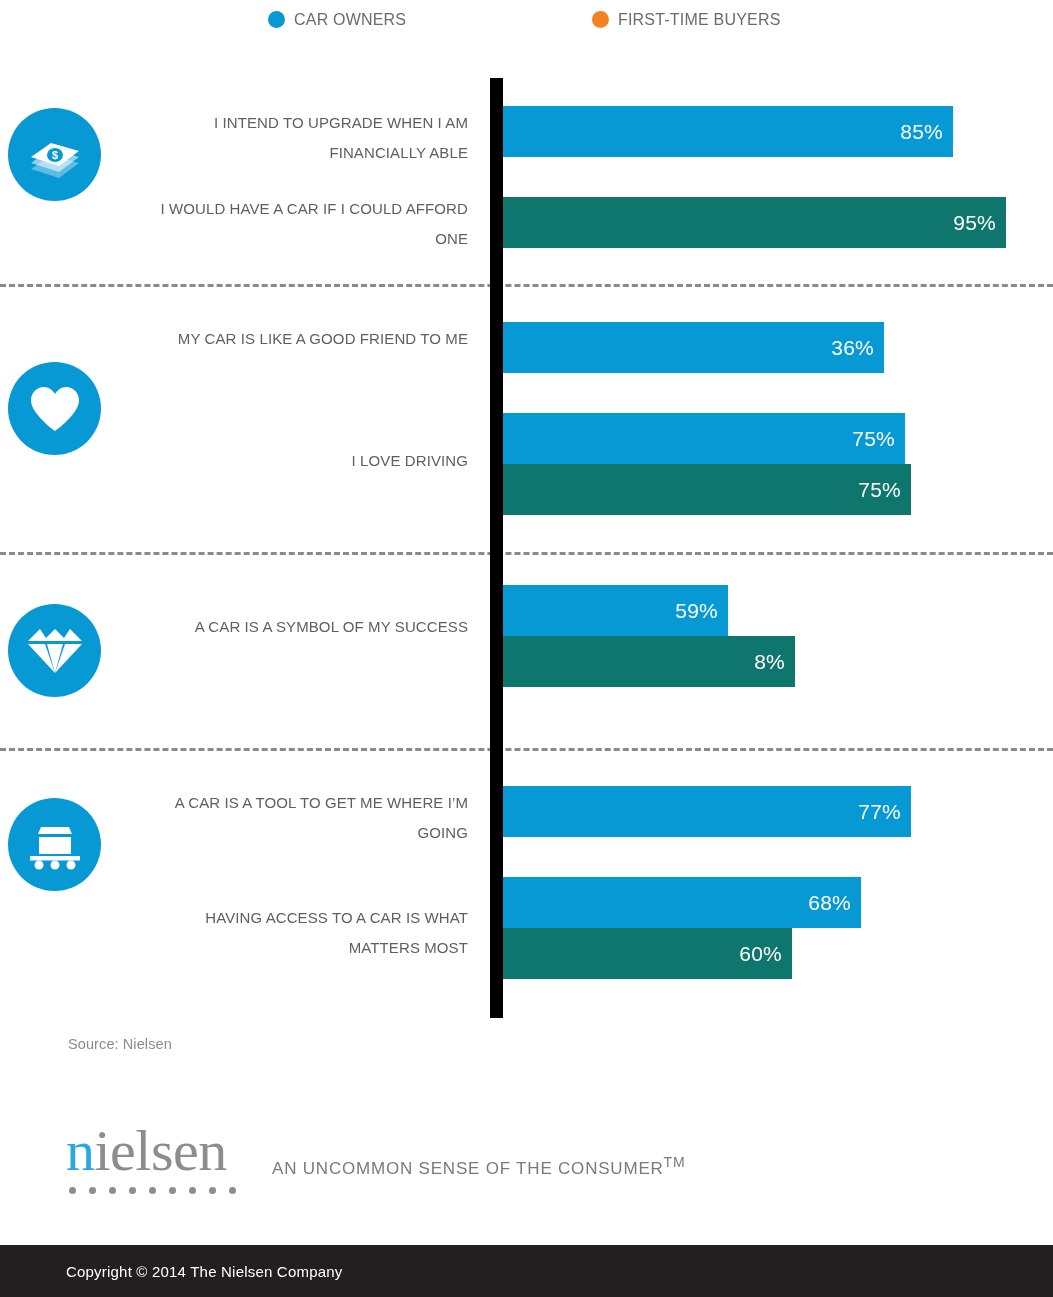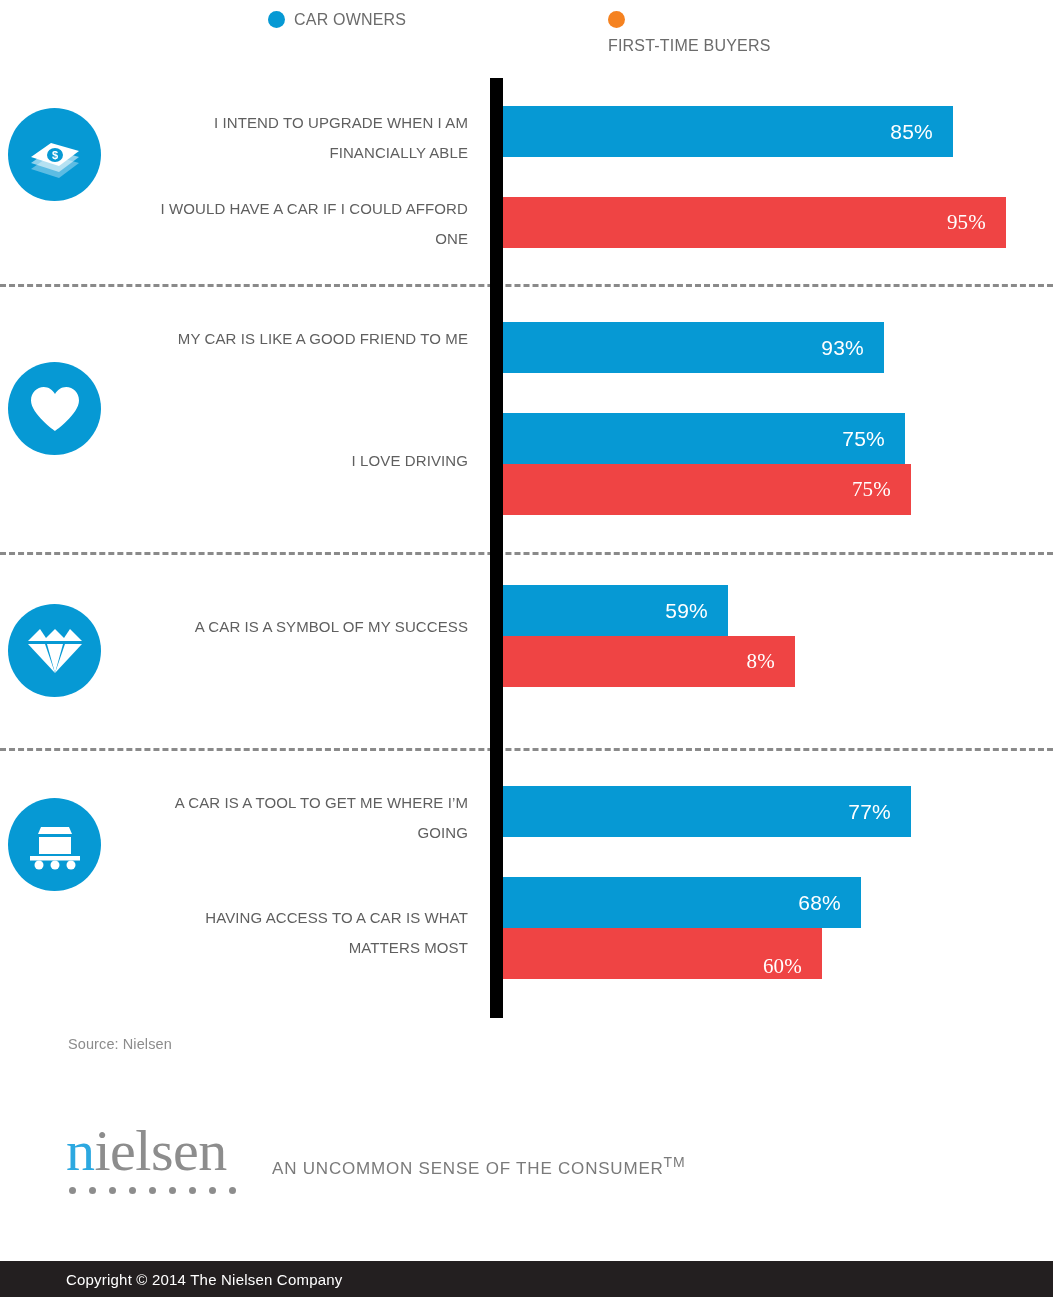--- a/index.html
+++ b/index.html
@@ -25,21 +25,21 @@
     height: 44px;
   }
   .legend-item {
     position: absolute;
     display: flex;
     align-items: flex-start;
     gap: 9px;
     top: 11px;
   }
   .legend-item.owners { left: 268px; }
-  .legend-item.buyers { left: 608px; flex-direction: column; }
+  .legend-item.buyers { left: 592px; }
   .legend-dot {
     width: 17px;
     height: 17px;
     border-radius: 50%;
     display: block;
     flex: 0 0 auto;
   }
   .legend-dot.blue { background: #0699d4; }
   .legend-dot.orange { background: #f58220; }
   .legend-label {
@@ -112,25 +112,25 @@
   .bar {
     position: absolute;
     left: 503px;
     height: 51px;
     z-index: 3;
     display: flex;
     align-items: center;
     justify-content: flex-end;
   }
   .bar.blue { background: #0699d4; }
-  .bar.orange { background: #ef4444; font-family: Liberation Serif, serif; }
+  .bar.orange { background: #0f766e; }
   .bar-value {
     color: #ffffff;
     font-size: 21px;
-    padding-right: 20px;
+    padding-right: 10px;
     white-space: nowrap;
     letter-spacing: 0.2px;
   }
 
   
   .source {
     position: absolute;
     left: 68px;
     top: 1036px;
     font-size: 14.5px;
@@ -179,21 +179,21 @@
     font-size: 14px;
     vertical-align: super;
   }
 
   
   .footer {
     position: absolute;
     left: 0;
     bottom: 0;
     width: 1053px;
-    height: 36px;
+    height: 52px;
     background: #231f20;
     display: flex;
     align-items: center;
   }
   .footer-text {
     color: #ffffff;
     font-size: 15px;
     padding-left: 66px;
     letter-spacing: 0.2px;
   }
@@ -244,21 +244,21 @@
 
   <div class="section" style="top:240px;height:268px;">
     <div class="icon-circle" style="top:78px;">
       <svg width="54" height="50" viewBox="0 0 54 50">
         <path d="M27,47 C27,47 3,30 3,16.5 C3,8.5 9,3 15.8,3 C20.6,3 24.6,5.8 27,10 C29.4,5.8 33.4,3 38.2,3 C45,3 51,8.5 51,16.5 C51,30 27,47 27,47 Z" fill="#ffffff"></path>
       </svg>
     </div>
 
     <div class="statement" style="top:40px;">MY CAR IS LIKE A GOOD FRIEND TO ME</div>
     <div class="bar blue" style="top:38px;width:381px;">
-      <span class="bar-value">93%</span>
+      <span class="bar-value">36%</span>
     </div>
 
     <div class="statement" style="top:162px;">I LOVE DRIVING</div>
     <div class="bar blue" style="top:129px;width:402px;">
       <span class="bar-value">75%</span>
     </div>
     <div class="bar orange" style="top:180px;width:408px;">
       <span class="bar-value">75%</span>
     </div>
 
@@ -306,21 +306,21 @@
 
     <div class="statement" style="top:40px;">A CAR IS A TOOL TO GET ME WHERE I’M GOING</div>
     <div class="bar blue" style="top:38px;width:408px;">
       <span class="bar-value">77%</span>
     </div>
 
     <div class="statement" style="top:155px;">HAVING ACCESS TO A CAR IS WHAT MATTERS MOST</div>
     <div class="bar blue" style="top:129px;width:358px;">
       <span class="bar-value">68%</span>
     </div>
-    <div class="bar orange" style="top:180px;width:319px;align-items:flex-end;">
+    <div class="bar orange" style="top:180px;width:289px;">
       <span class="bar-value">60%</span>
     </div>
   </div>
 
 </div>
 
 <div class="source">Source: Nielsen</div>
 
 <div class="logo-block">
   <div class="logo-word"><span class="n-blue">n</span><span>ielsen</span></div>

